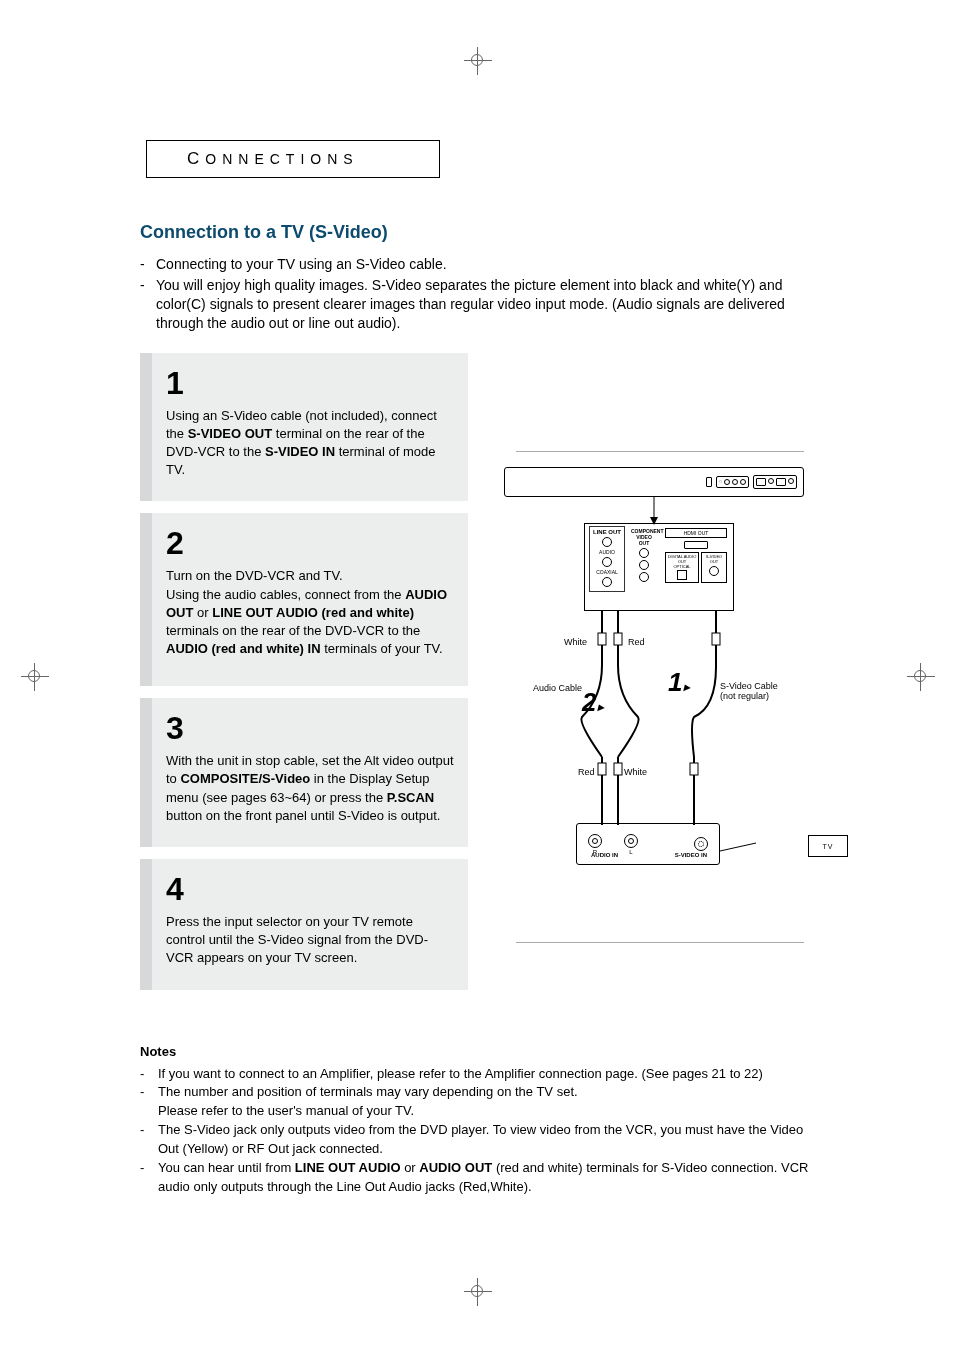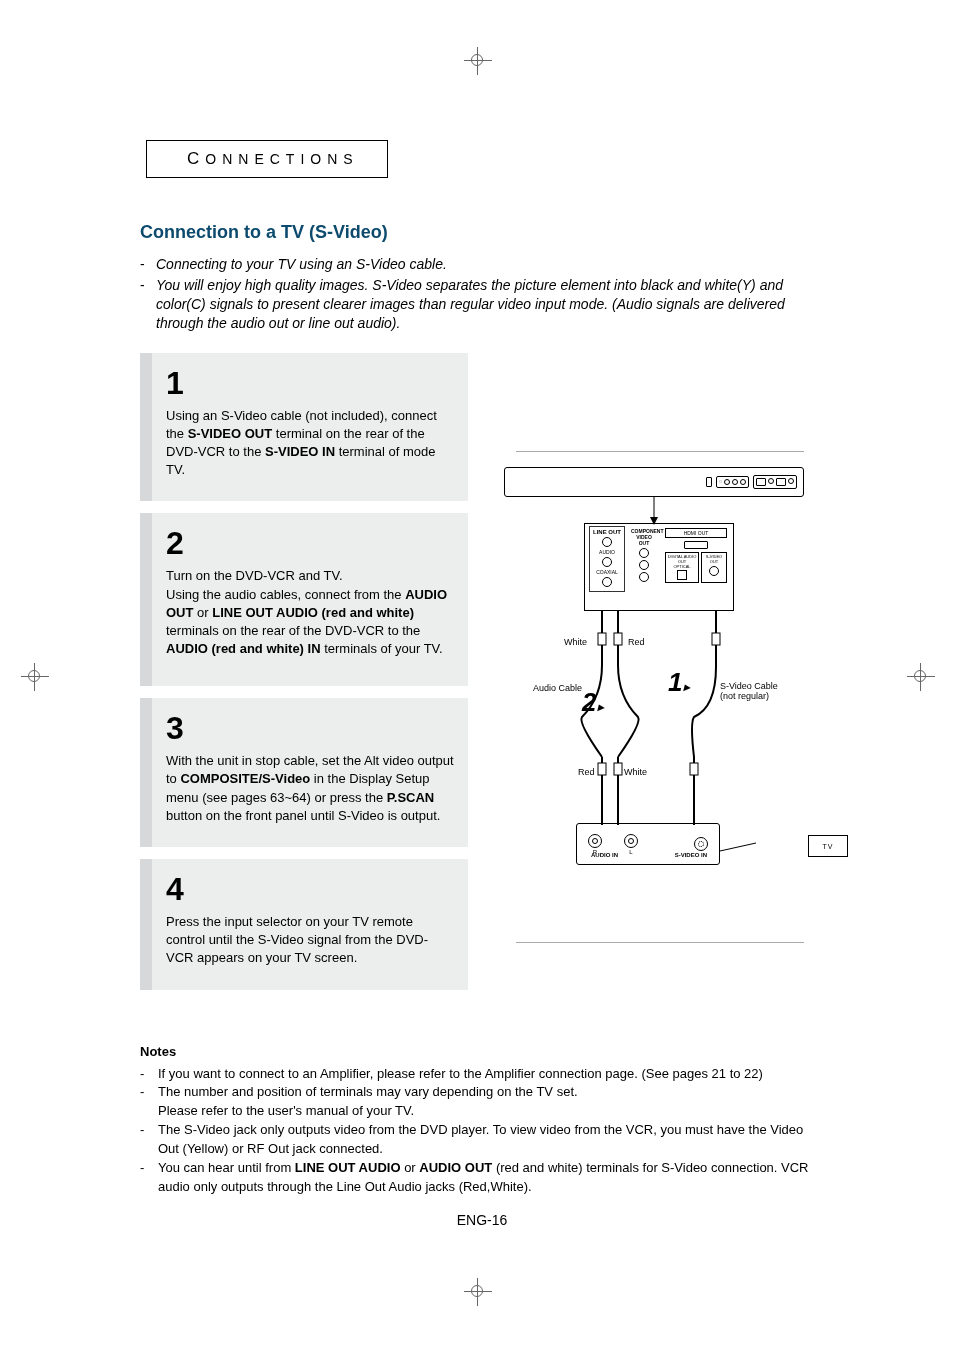--- a/index.html
+++ b/index.html
@@ -43,21 +43,21 @@
     position: absolute;
     top: 140px;
     left: 140px;
     right: 130px;
     bottom: 170px;
   }
 
   .section-tab {
     display: inline-block;
     border: 1px solid #000;
-    padding: 8px 28px 8px 40px;
+    padding: 8px 80px 8px 40px;
     margin-bottom: 44px;
     margin-left: 6px;
   }
   .section-tab span {
     font-size: 14px;
     letter-spacing: 6px;
     font-variant: small-caps;
   }
   .section-tab .cap { font-size: 17px; letter-spacing: 6px; }
 
@@ -69,21 +69,21 @@
   }
   .intro {
     margin-bottom: 20px;
   }
   .intro-line {
     display: flex;
     margin-bottom: 2px;
     line-height: 1.35;
   }
   .intro-line .dash { width: 16px; flex-shrink: 0; }
-  .intro-line .txt { flex: 1; font-style: italic; }
+  .intro-line .txt { flex: 1; }
 
   .two-col {
     display: flex;
     gap: 16px;
   }
   .steps-col { width: 328px; flex-shrink: 0; }
   .diagram-col {
     flex: 1;
     display: flex;
     flex-direction: column;
@@ -468,15 +468,14 @@
     </div>
 
     <div class="note-line">
       <div class="dash">-</div>
       <div class="txt">
         <span>You can hear until from </span><span class="b">LINE OUT AUDIO</span><span> or </span><span class="b">AUDIO OUT</span><span> (red and white) terminals for S-Video connection. VCR audio only outputs through the Line Out Audio jacks (Red,White).</span>
       </div>
     </div>
   </div>
 
-  <div class="footer">ENG-16</div>
 
 </div>
 
 </body></html>

